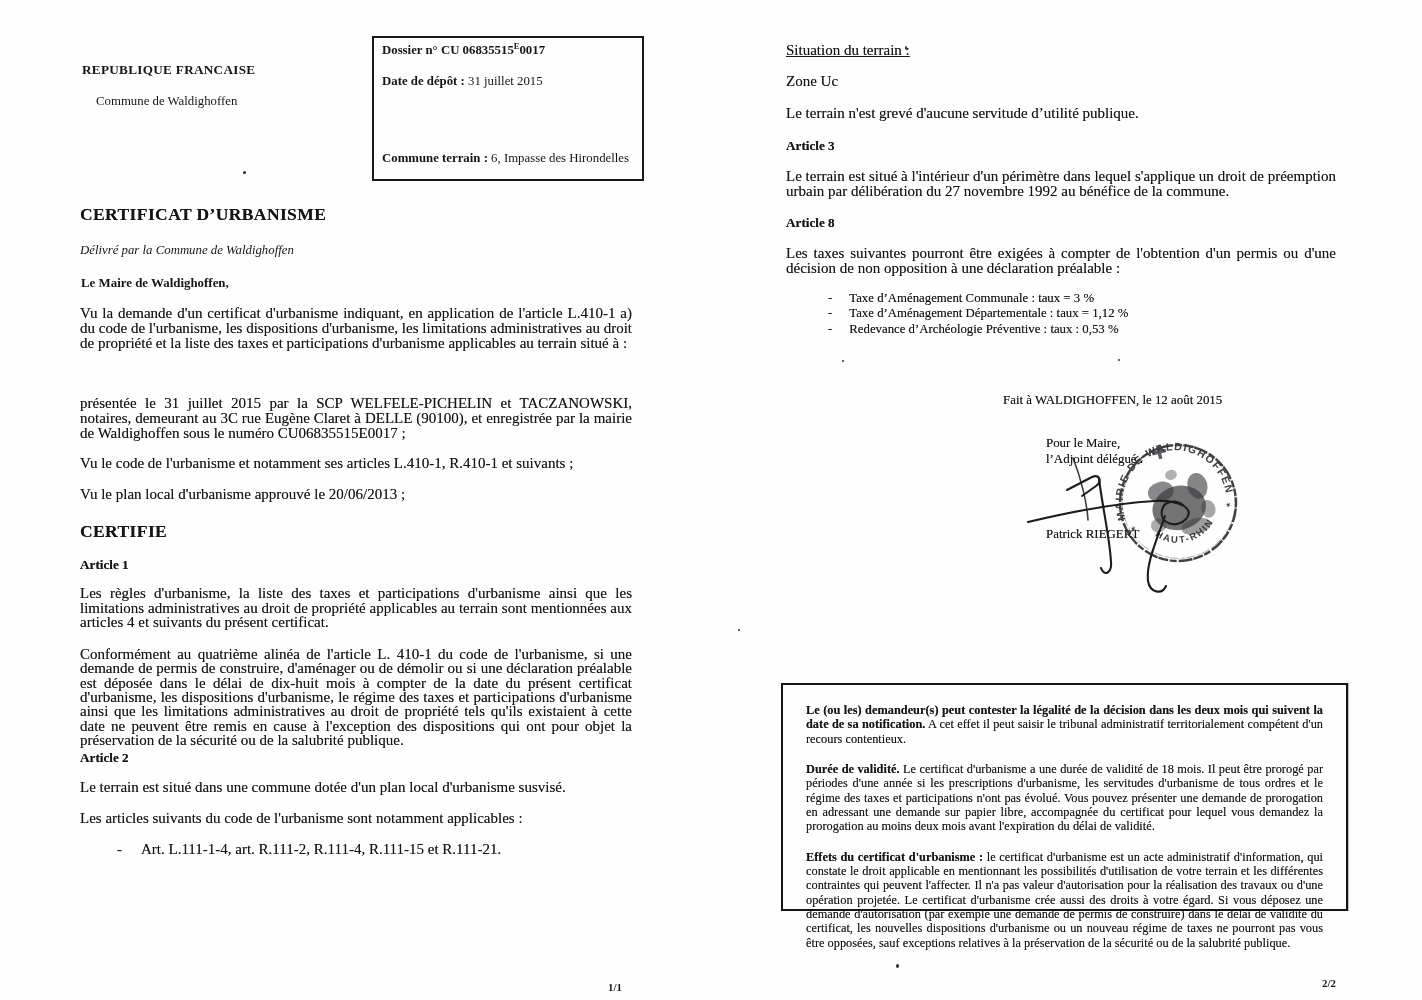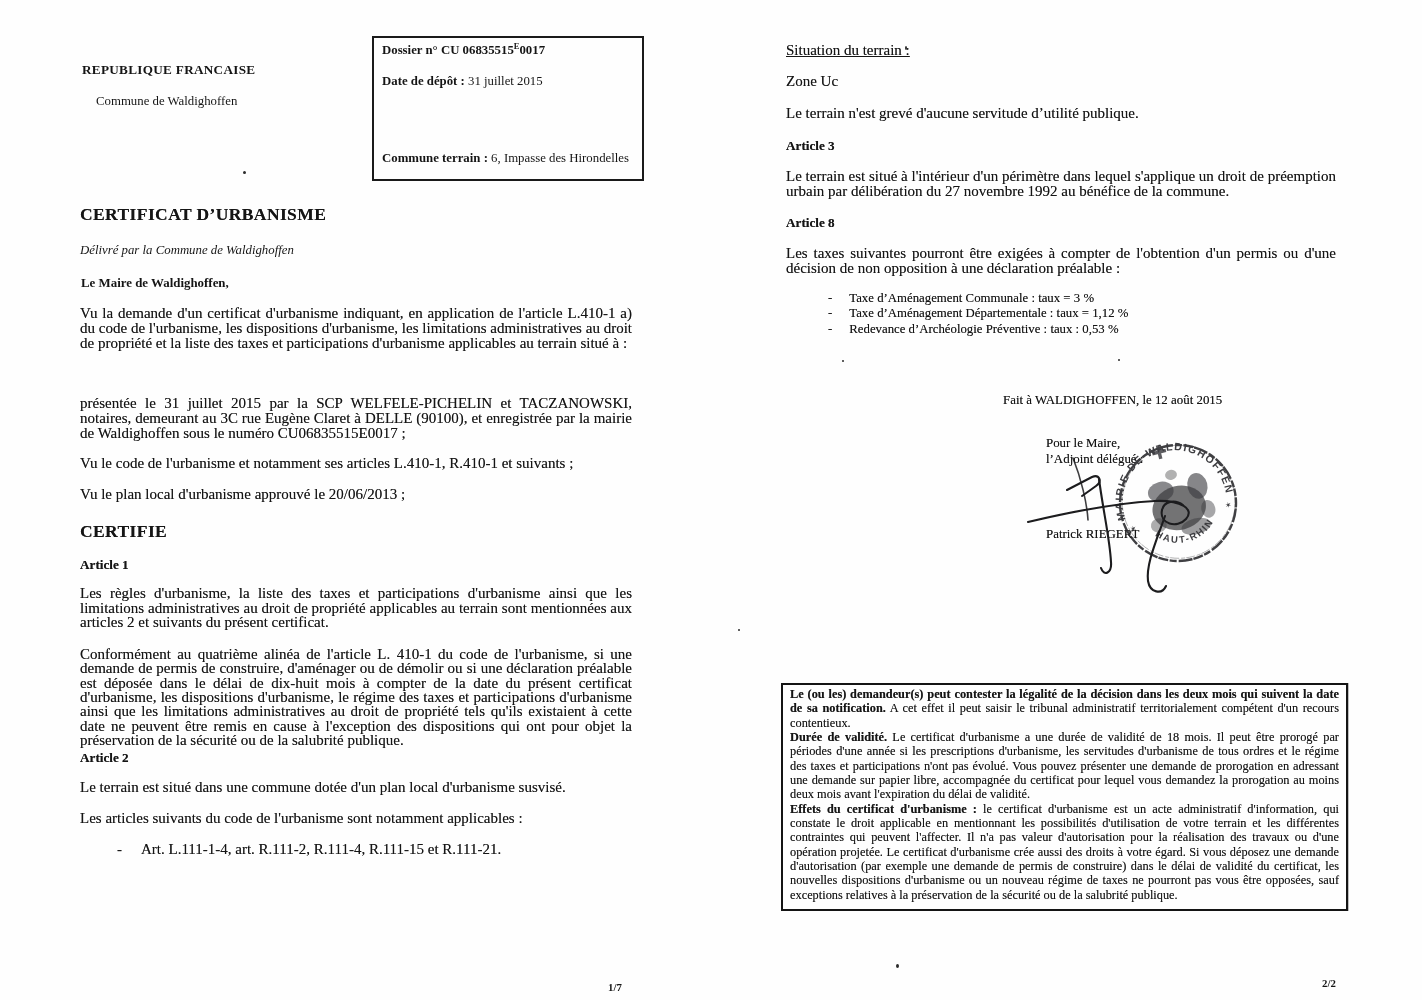--- a/index.html
+++ b/index.html
@@ -26,21 +26,21 @@
   .dossier-box .row{position:absolute;left:8px;right:6px;line-height:15px;}
   .underline{text-decoration:underline;}
   .bullet-row{display:flex;}
   .bullet-dash{flex:0 0 auto;}
   .notice-box{
     border:2px solid #141414;width:563px;height:224px;
     box-shadow:1px 0 0 rgba(0,0,0,0.25);
   }
   .notice-box .npara{
     font-size:12.35px;line-height:14.35px;text-align:justify;
-    margin:0;padding:0 7px;
+    margin:16px;padding:0 7px;
     text-shadow:0 0 0.3px rgba(20,20,20,0.5);
   }
   .notice-box .npara:first-child{padding-top:2px;}
   .pagenum{font-size:10.8px;font-weight:bold;}
   .speck{position:absolute;background:#2b2b2b;border-radius:50%;}
   sup.sm{font-size:8.5px;vertical-align:super;line-height:0;}
   svg text{font-family:"Liberation Sans","DejaVu Sans",sans-serif;}
 </style>
 </head>
 <body>
@@ -75,36 +75,36 @@
   <div class="abs para" style="left:80px;top:396px;width:552px;">présentée le 31 juillet 2015 par la SCP WELFELE-PICHELIN et TACZANOWSKI, notaires, demeurant au 3C rue Eugène Claret à DELLE (90100), et enregistrée par la mairie de Waldighoffen sous le numéro CU06835515E0017 ;</div>
 
   <div class="abs para single" style="left:80px;top:456px;width:552px;">Vu le code de l'urbanisme et notamment ses articles L.410-1, R.410-1 et suivants ;</div>
 
   <div class="abs para single" style="left:80px;top:487px;width:552px;">Vu le plan local d'urbanisme approuvé le 20/06/2013 ;</div>
 
   <div class="abs doc-title center" style="left:80px;top:521px;width:552px;">CERTIFIE</div>
 
   <div class="abs h-article center" style="left:80px;top:557px;width:552px;">Article 1</div>
 
-  <div class="abs para" style="left:80px;top:586px;width:552px;line-height:14.6px;">Les règles d'urbanisme, la liste des taxes et participations d'urbanisme ainsi que les limitations administratives au droit de propriété applicables au terrain sont mentionnées aux articles 2 et suivants du présent certificat.</div>
+  <div class="abs para" style="left:80px;top:586px;width:552px;line-height:14.6px;">Les règles d'urbanisme, la liste des taxes et participations d'urbanisme ainsi que les limitations administratives au droit de propriété applicables au terrain sont mentionnées aux articles 4 et suivants du présent certificat.</div>
 
   <div class="abs para" style="left:80px;top:647px;width:552px;line-height:14.35px;">Conformément au quatrième alinéa de l'article L. 410-1 du code de l'urbanisme, si une demande de permis de construire, d'aménager ou de démolir ou si une déclaration préalable est déposée dans le délai de dix-huit mois à compter de la date du présent certificat d'urbanisme, les dispositions d'urbanisme, le régime des taxes et participations d'urbanisme ainsi que les limitations administratives au droit de propriété tels qu'ils existaient à cette date ne peuvent être remis en cause à l'exception des dispositions qui ont pour objet la préservation de la sécurité ou de la salubrité publique.</div>
 
   <div class="abs h-article center" style="left:80px;top:750px;width:552px;">Article 2</div>
 
   <div class="abs para single" style="left:80px;top:780px;width:552px;">Le terrain est situé dans une commune dotée d'un plan local d'urbanisme susvisé.</div>
 
   <div class="abs para single" style="left:80px;top:811px;width:552px;">Les articles suivants du code de l'urbanisme sont notamment applicables :</div>
 
   <div class="abs para single bullet-row" style="left:80px;top:842px;width:552px;padding-left:37px;box-sizing:border-box;">
     <span class="bullet-dash">-</span>
     <span style="margin-left:19px;">Art. L.111-1-4, art. R.111-2, R.111-4, R.111-15 et R.111-21.</span>
   </div>
 
-  <div class="abs pagenum" style="left:608px;top:981px;">1/7</div>
+  <div class="abs pagenum" style="left:608px;top:981px;">1/1</div>
 
   <div class="abs para single" style="left:786px;top:43px;width:554px;">
     <span class="underline">Situation du terrain :</span>
   </div>
 
   <div class="abs para single" style="left:786px;top:74px;width:554px;">Zone Uc</div>
 
   <div class="abs para single" style="left:786px;top:106px;width:554px;">Le terrain n'est grevé d'aucune servitude d’utilité publique.</div>
 
   <div class="abs h-article center" style="left:786px;top:138px;width:554px;">Article 3</div>

